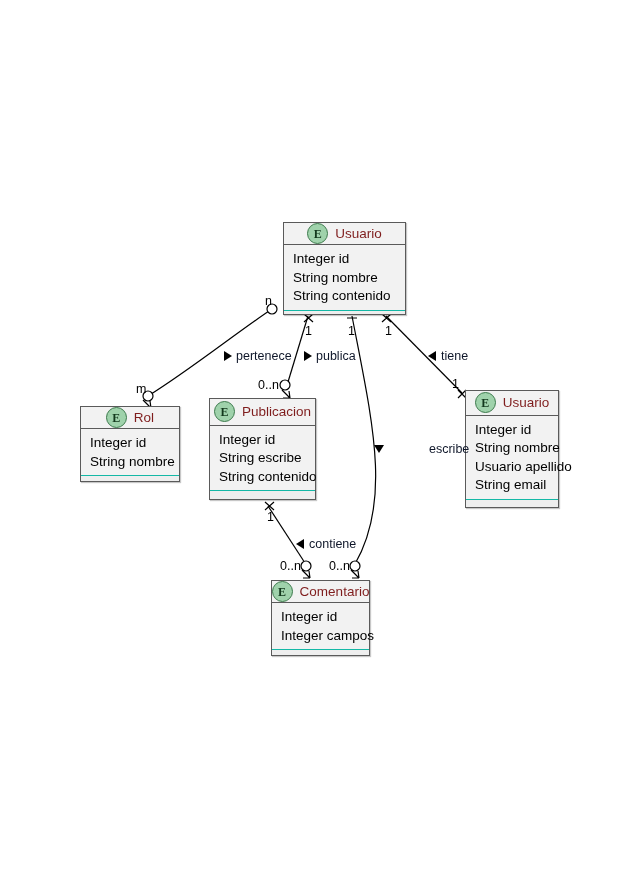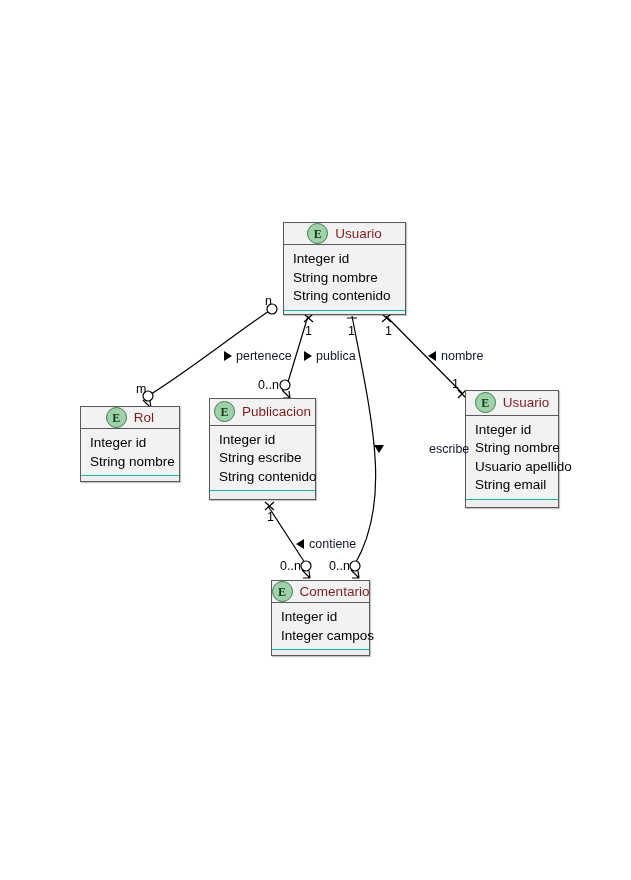--- a/index.html
+++ b/index.html
@@ -237,21 +237,21 @@
     <div class="efoot"></div>
   </div>
 
   <div class="tri tri-right" style="left:224px; top:351px;"></div>
   <div class="lbl" style="left:236px; top:350px;">pertenece</div>
 
   <div class="tri tri-right" style="left:304px; top:351px;"></div>
   <div class="lbl" style="left:316px; top:350px;text-align:right;">publica</div>
 
   <div class="tri tri-left" style="left:428px; top:351px;"></div>
-  <div class="lbl" style="left:441px; top:350px;">nombre</div>
+  <div class="lbl" style="left:441px; top:350px;">tiene</div>
 
   <div class="tri tri-down" style="left:374px; top:445px;"></div>
   <div class="lbl" style="left:385px; top:443px;margin-left:44px;">escribe</div>
 
   <div class="tri tri-left" style="left:296px; top:539px;"></div>
   <div class="lbl" style="left:309px; top:538px;">contiene</div>
 
   <div class="mult" style="left:265px; top:295px;">n</div>
   <div class="mult" style="left:136px; top:383px;">m</div>
 

